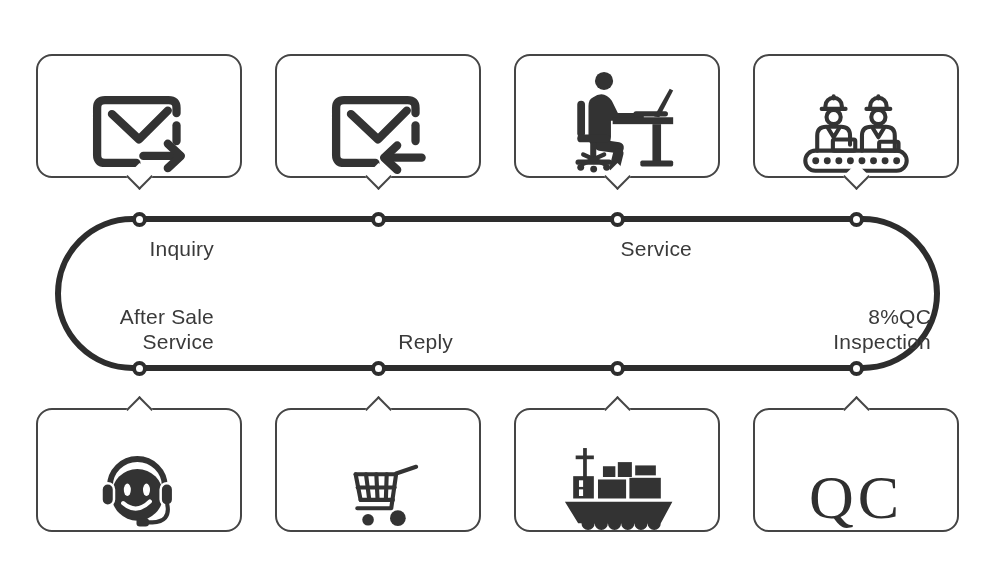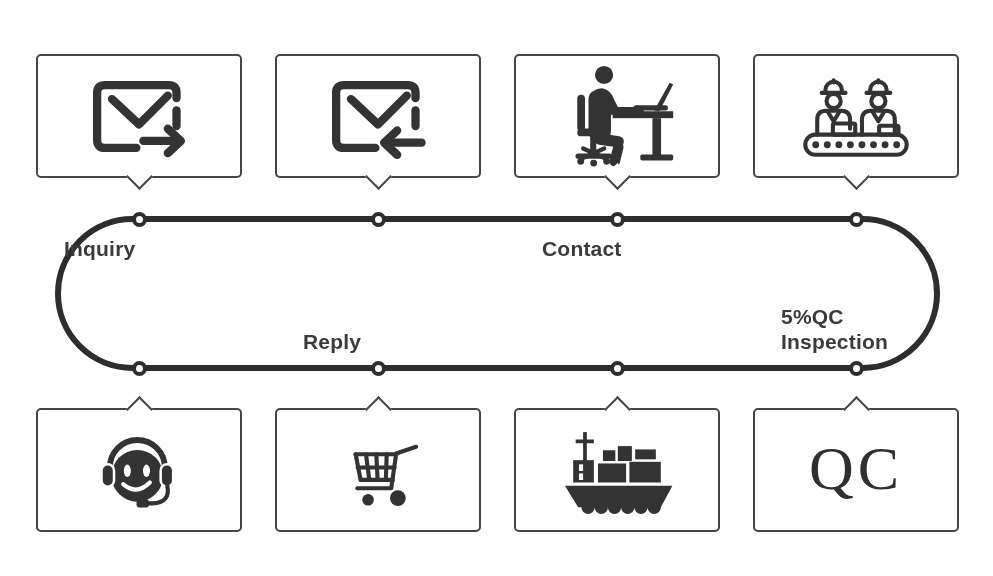--- a/index.html
+++ b/index.html
@@ -23,23 +23,23 @@
     position:absolute;
     width:7px;height:7px;
     background:#ffffff;
     border:4px solid #2d2d2d;border-radius:50%;
   }
   
   .bubble{
     position:absolute;
     width:206px;height:124px;
     background:#ffffff;
-    border:2px solid #454545;border-radius:5px;
+    border:2px solid #454545;border-radius:16px;
     box-sizing:border-box;
-    display:flex;align-items:center;justify-content:center;
+    display:flex;align-items:flex-end;justify-content:center;
   }
   .bubble .tail{
     position:absolute;left:50%;
     width:17px;height:17px;background:#ffffff;
     margin-left:-9px;
   }
   .bubble.row-top .tail{
     bottom:-10px;
     transform:rotate(45deg);
     border-right:2px solid #454545;border-bottom:2px solid #454545;
@@ -47,22 +47,22 @@
   .bubble.row-bottom .tail{
     top:-10px;
     transform:rotate(45deg);
     border-left:2px solid #454545;border-top:2px solid #454545;
   }
   .b1{left:36px}.b2{left:275px}.b3{left:514px}.b4{left:753px}
   .row-top{top:54px}.row-bottom{top:408px}
   
   .step-label{
     position:absolute;width:150px;
-    text-align:left;
-    font-size:21px;line-height:1.22;font-weight:700;
+    text-align:right;
+    font-size:21px;line-height:1.22;font-weight:400;
     color:#3a3a3a;
     letter-spacing:0.2px;
   }
   .label-top{top:236px;}
   .label-bottom{
     top:293px;height:62px;
     display:flex;flex-direction:column;justify-content:flex-end;
   }
   .l1{left:64px}.l2{left:303px}.l3{left:542px}.l4{left:781px}
   
@@ -85,24 +85,25 @@
   <div class="node" style="left:370.5px;top:211.5px"></div>
   <div class="node" style="left:609.5px;top:211.5px"></div>
   <div class="node" style="left:848.5px;top:211.5px"></div>
 
   <div class="node" style="left:131.5px;top:360.5px"></div>
   <div class="node" style="left:370.5px;top:360.5px"></div>
   <div class="node" style="left:609.5px;top:360.5px"></div>
   <div class="node" style="left:848.5px;top:360.5px"></div>
 
   <div class="step-label label-top l1">Inquiry</div>
-  <div class="step-label label-top l3">Contact</div>
-
+  <div class="step-label label-top l3">Service</div>
+
+  <div class="step-label label-bottom l1">After Sale Service</div>
   <div class="step-label label-bottom l2">Reply</div>
-  <div class="step-label label-bottom l4">5%QC Inspection</div>
+  <div class="step-label label-bottom l4">8%QC Inspection</div>
 
   <div class="bubble row-top b1">
     <svg width="110" height="89" viewBox="0 0 126 102" fill="none" stroke="#333333" stroke-width="9.5" stroke-linecap="round" stroke-linejoin="round">
       <path d="M60 87 H24 Q15 87 15 78 V24 Q15 15 24 15 H97 Q106 15 106 24 V30"></path>
       <path d="M106 44 V62"></path>
       <path d="M32 31 L63 60 L96 27"></path>
       <path d="M68 79 H110"></path>
       <path d="M96 65 L111 79 L96 93"></path>
     </svg>
     <div class="tail"></div>

